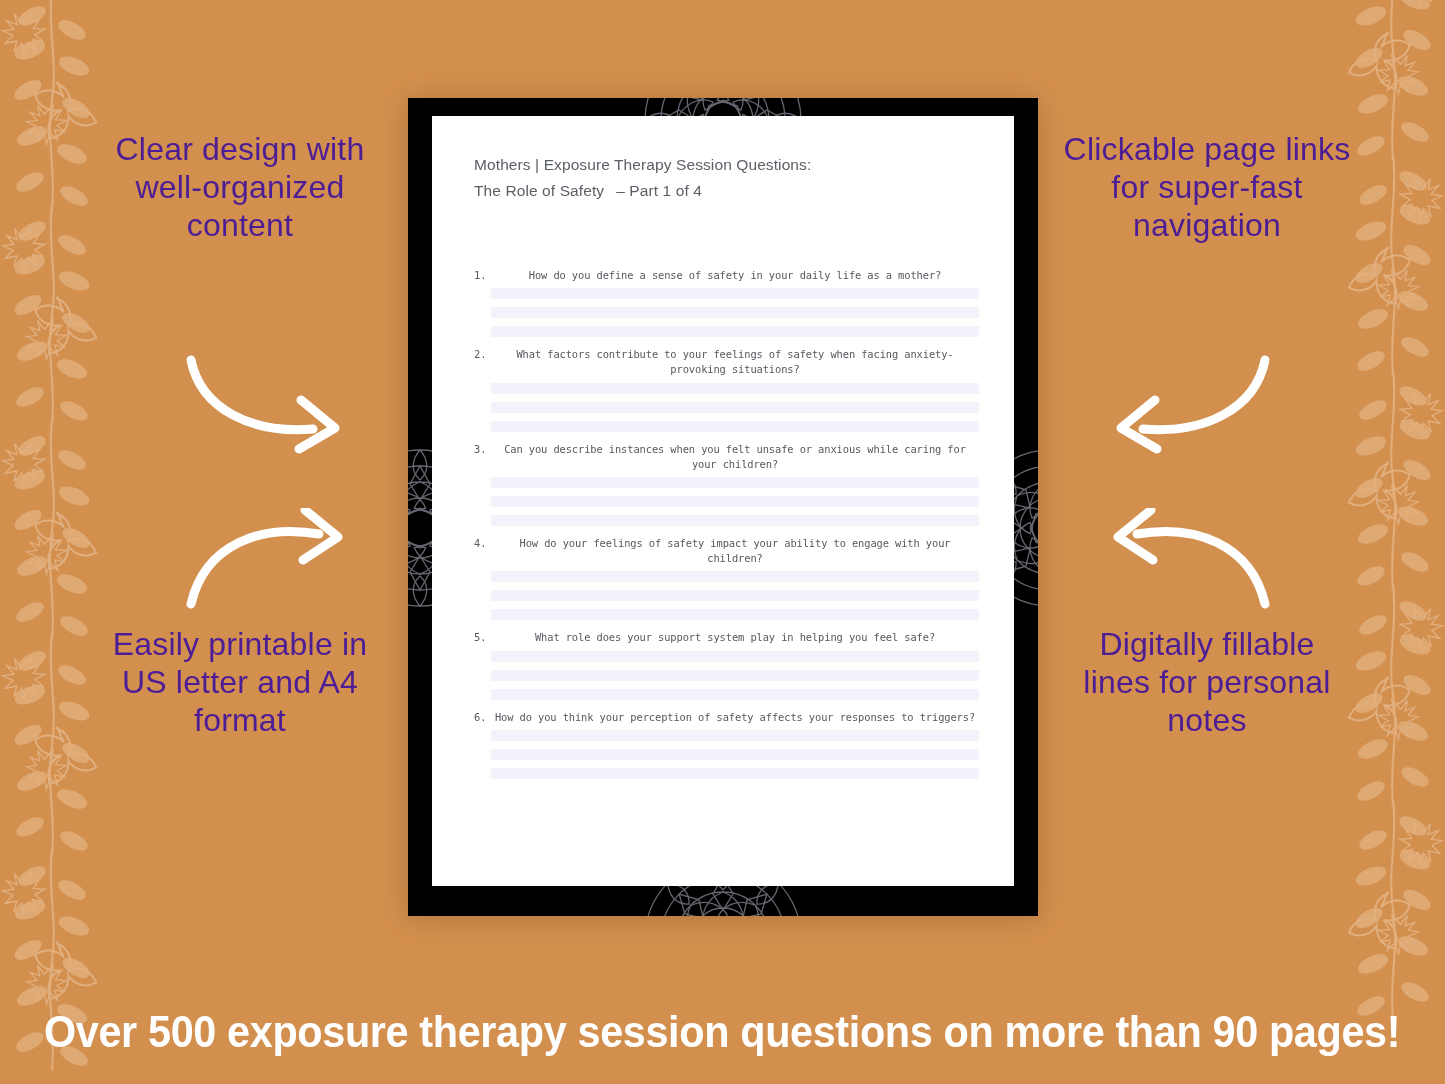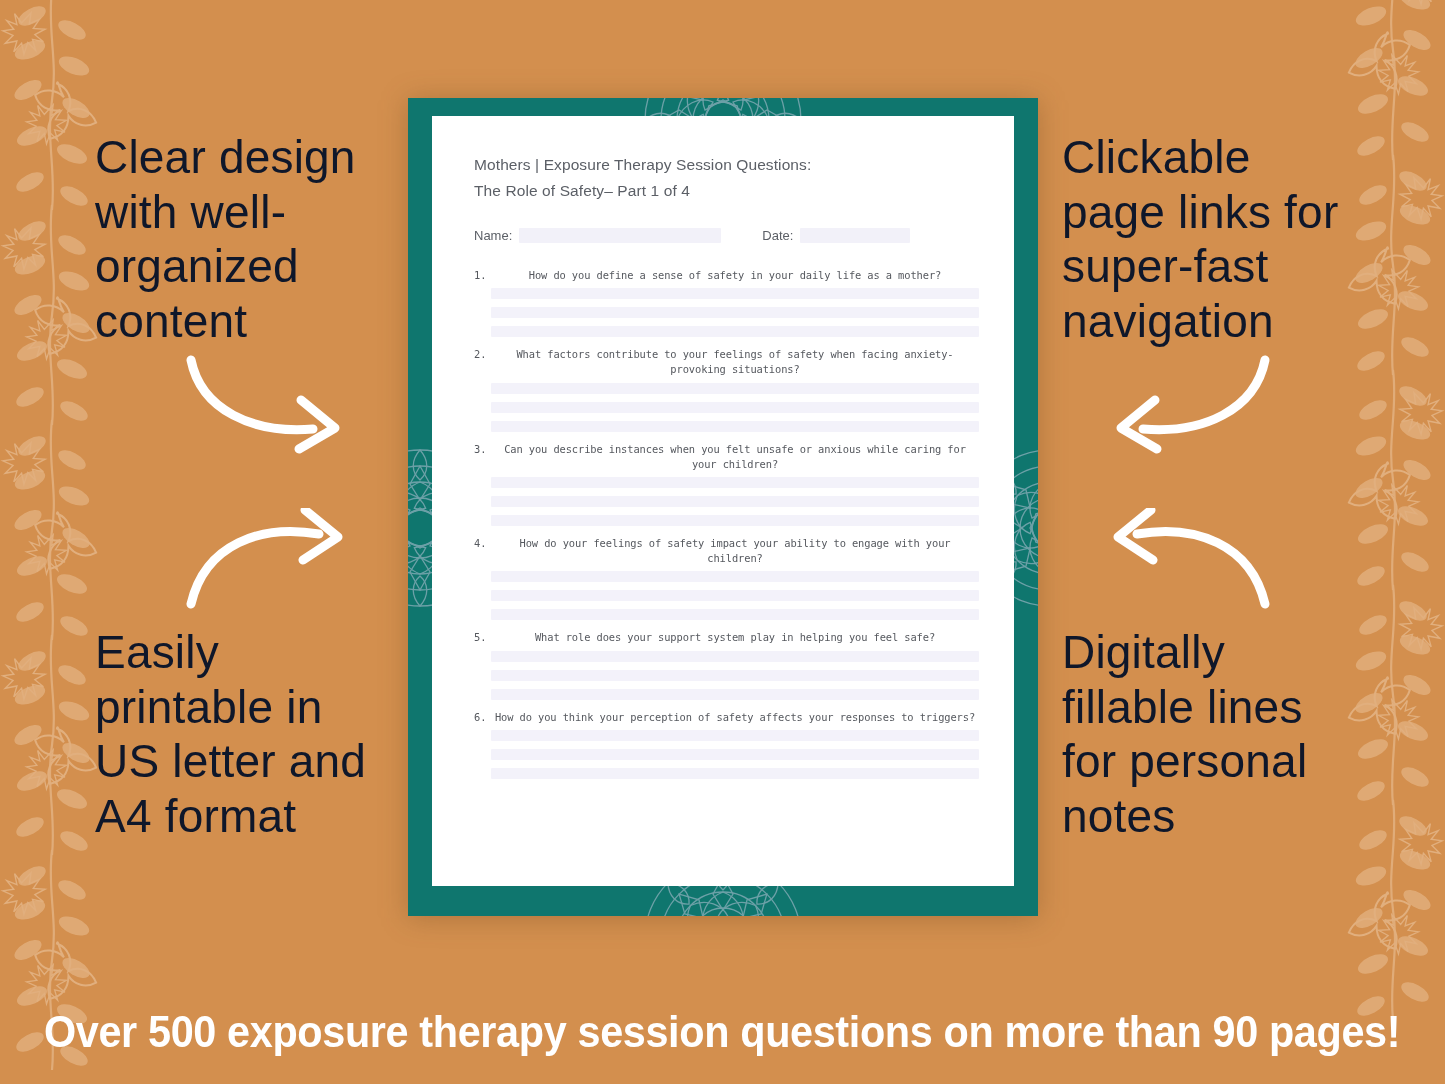--- a/index.html
+++ b/index.html
@@ -23,23 +23,24 @@
     height: 1084px;
     opacity: 0.45;
     pointer-events: none;
   }
   .floral-border.left  { left: -8px; }
   .floral-border.right { right: -8px; transform: scaleX(-1); }
 
   
   .promo {
     position: absolute;
-    color: #0f172a;
-    font-size: 46px;
+    color: #4c1d95;
+    font-size: 32px;
     line-height: 1.19;
+    text-align: center;
     font-weight: 400;
     letter-spacing: 0.2px;
   }
   .promo.tl { left: 95px;  top: 130px; width: 290px; }
   .promo.bl { left: 95px;  top: 625px; width: 290px; }
   .promo.tr { left: 1062px; top: 130px; width: 290px; }
   .promo.br { left: 1062px; top: 625px; width: 290px; }
 
   
   .arrow {
@@ -61,21 +62,21 @@
     background: rgba(90, 55, 20, 0.30);
     filter: blur(14px);
     border-radius: 3px;
   }
   .page {
     position: absolute;
     left: 408px;
     top: 98px;
     width: 630px;
     height: 818px;
-    background: #0f766e;
+    background: #000000;
     overflow: hidden;
   }
   .mandala {
     position: absolute;
     opacity: 0.5;
     pointer-events: none;
   }
   .mandala.m-top   { left: 215px; top: -78px; }
   .mandala.m-left  { left: -88px; top: 330px; }
   .mandala.m-right { left: 542px; top: 330px; }
@@ -95,21 +96,21 @@
     position: absolute;
     left: 42px;
     top: 36px;
     width: 500px;
     font-size: 15.5px;
     color: #5b5f66;
     line-height: 1.68;
     font-weight: 400;
     letter-spacing: 0.1px;
   }
-  .doc-title .line2 .part { }
+  .doc-title .line2 .part { margin-left: 12px; }
 
   .field-row {
     position: absolute;
     left: 42px;
     top: 112px;
     display: flex;
     align-items: center;
     font-size: 13px;
     color: #5b5f66;
   }
@@ -324,26 +325,20 @@
 
   <div class="card">
 
     <div class="doc-title">
       <div class="line1">Mothers | Exposure Therapy Session Questions:</div>
       <div class="line2">
         <span>The Role of Safety</span><span class="part">– Part 1 of 4</span>
       </div>
     </div>
 
-    <div class="field-row">
-      <span class="field-label">Name:</span>
-      <span class="field-blank blank-name"></span>
-      <span class="field-label">Date:</span>
-      <span class="field-blank blank-date"></span>
-    </div>
 
     <div class="questions" id="questions-container">
         <div class="q-block">
           <div class="q-text">
             <span class="q-num">1.</span>
             <span class="q-body">How do you define a sense of safety in your daily life as a mother?</span>
           </div>
           <div class="ans-lines">
             <div class="ans-line"></div>
             <div class="ans-line"></div>

